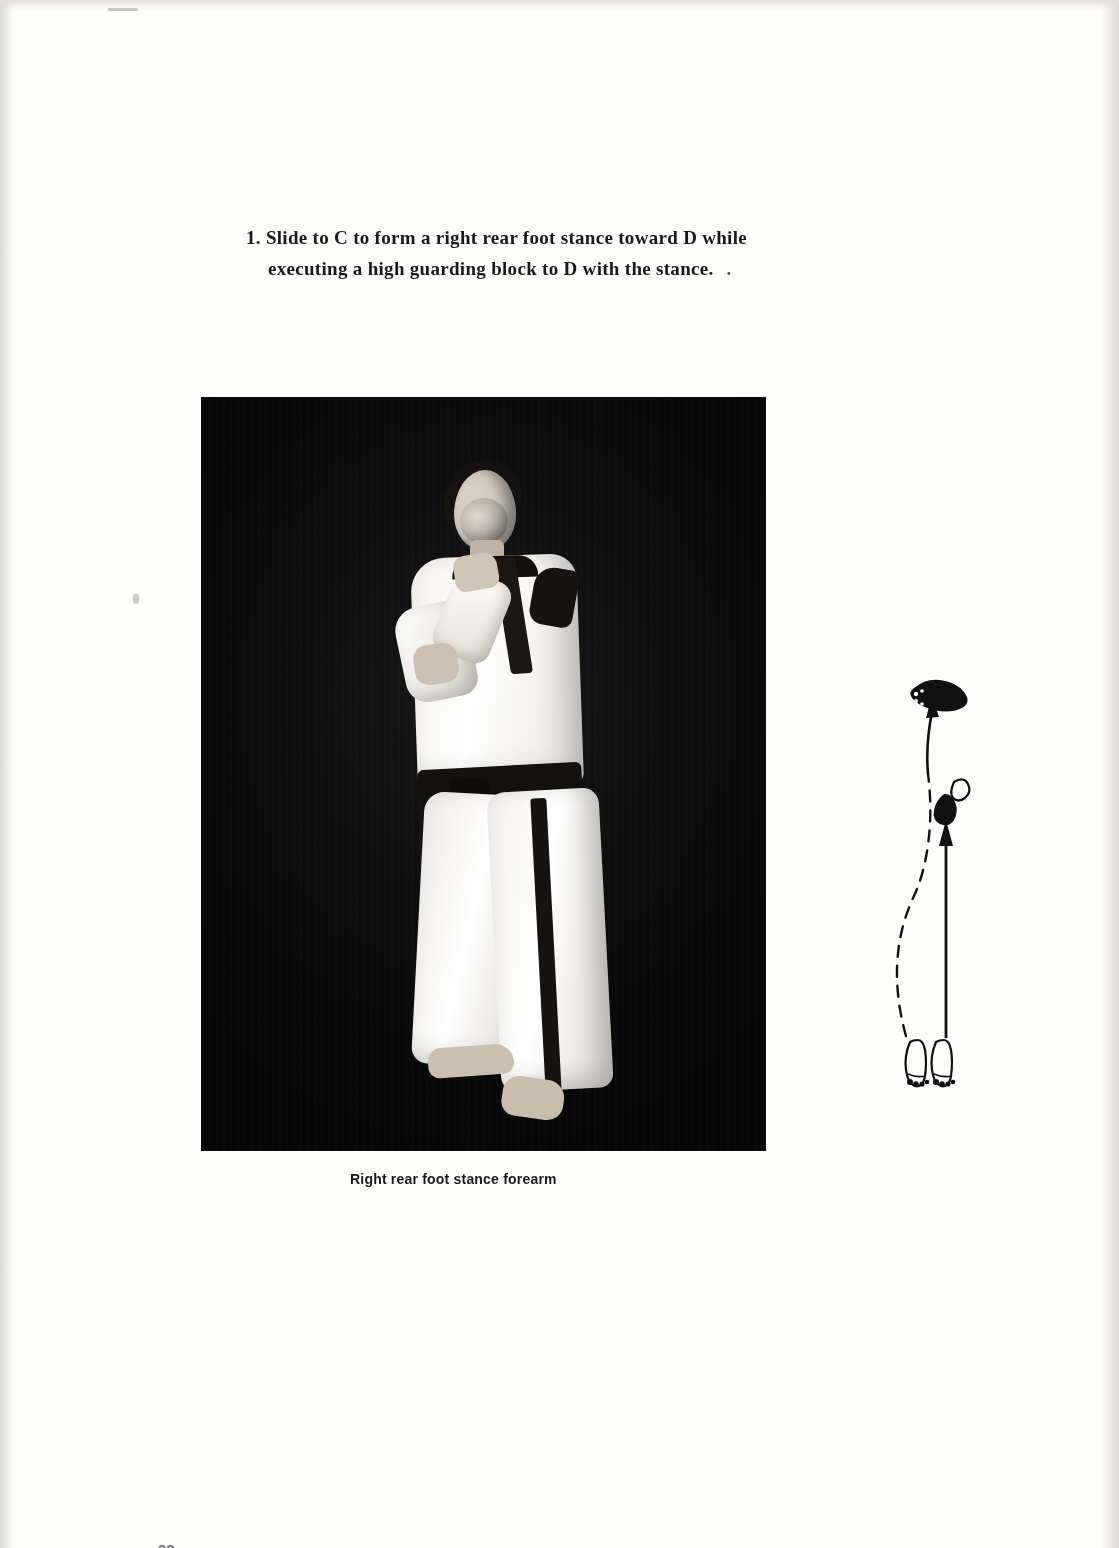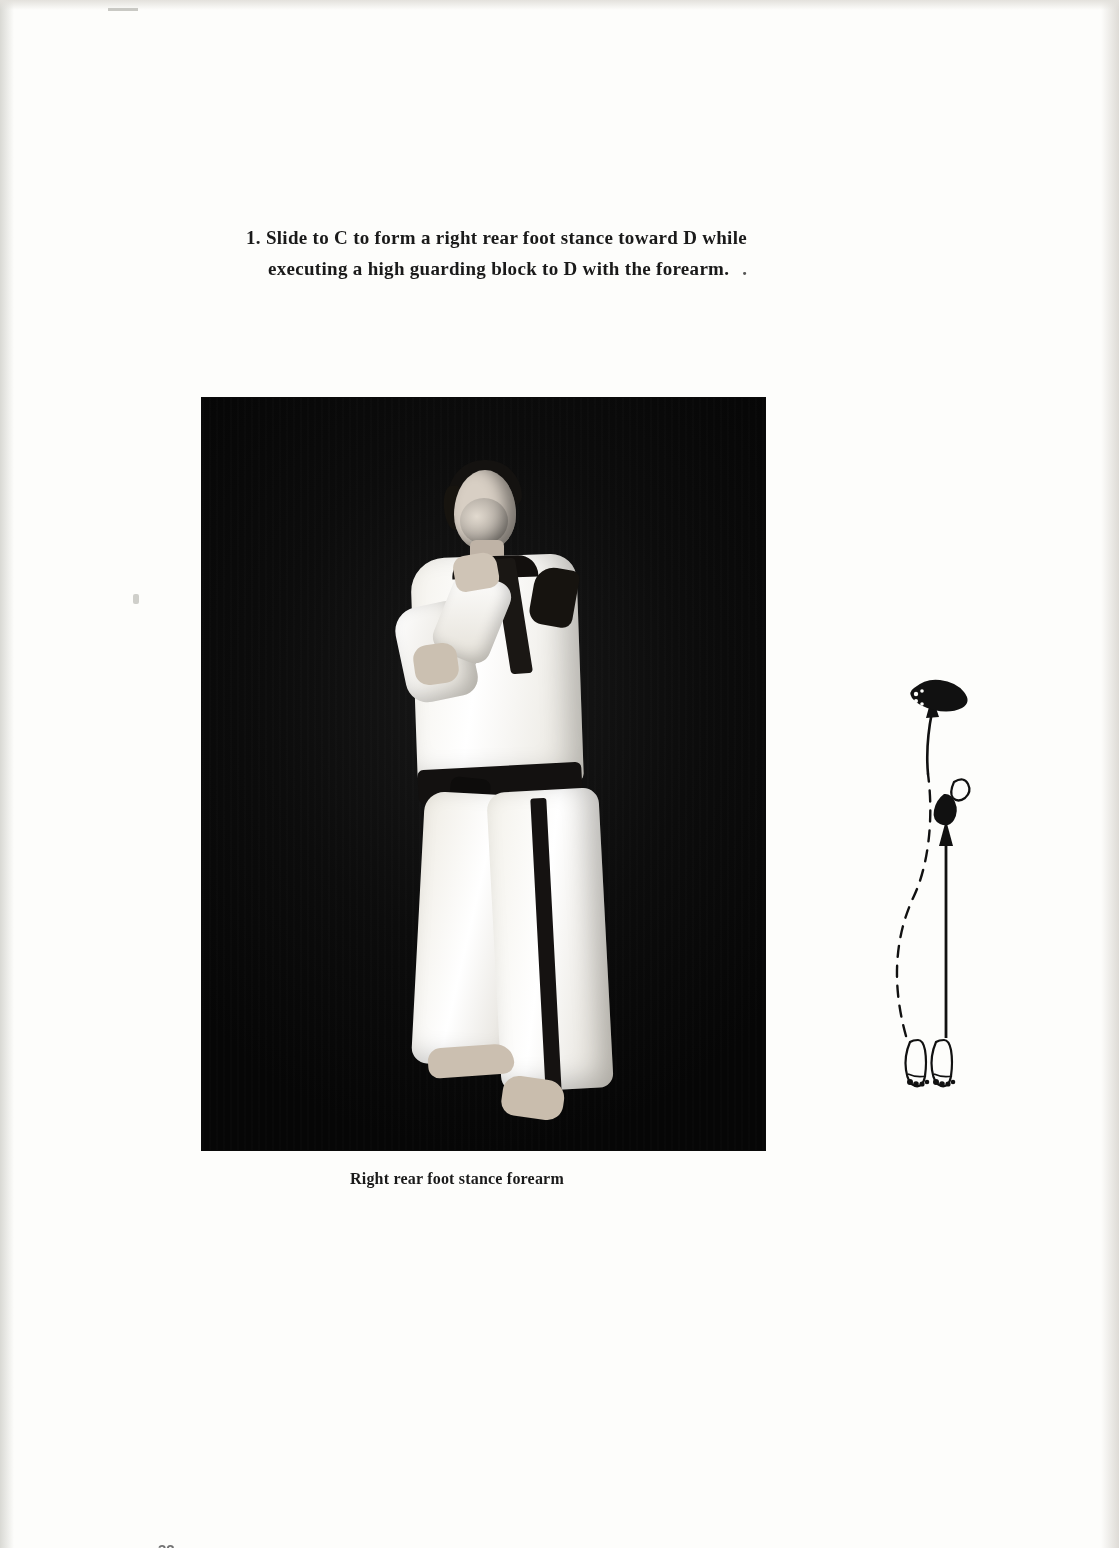--- a/index.html
+++ b/index.html
@@ -264,23 +264,23 @@
     width: 130px;
     height: 440px;
   }
 
   
   .caption {
     position: absolute;
     left: 350px;
     top: 1168px;
     width: 420px;
-    font-family: Liberation Serif, serif;
+    font-family: Liberation Sans, sans-serif;
     font-weight: bold;
-    font-size: 16px;
+    font-size: 14px;
     line-height: 22px;
     color: #1a1a1a;
     letter-spacing: 0.2px;
   }
 
   
   .page-number {
     position: absolute;
     left: 158px;
     top: 1541px;
@@ -298,21 +298,21 @@
   <div class="scan-edge-left"></div>
   <div class="scan-edge-right"></div>
   <div class="scan-edge-top"></div>
   <div class="scan-mark-a"></div>
   <div class="scan-mark-b"></div>
 
   <div class="instruction">
     <span class="num">1.</span>
     <span>Slide to C to form a right rear foot stance toward D while</span>
     <span class="line2">
-      <span>executing a high guarding block to D with the forearm.</span>
+      <span>executing a high guarding block to D with the stance.</span>
       <span class="trailing-dot">.</span>
     </span>
   </div>
 
   <div class="photo-frame">
     <div class="photo-inner"></div>
     <div class="photo-bands"></div>
 
     <div class="fig hair"></div>
     <div class="fig hair-side"></div>

